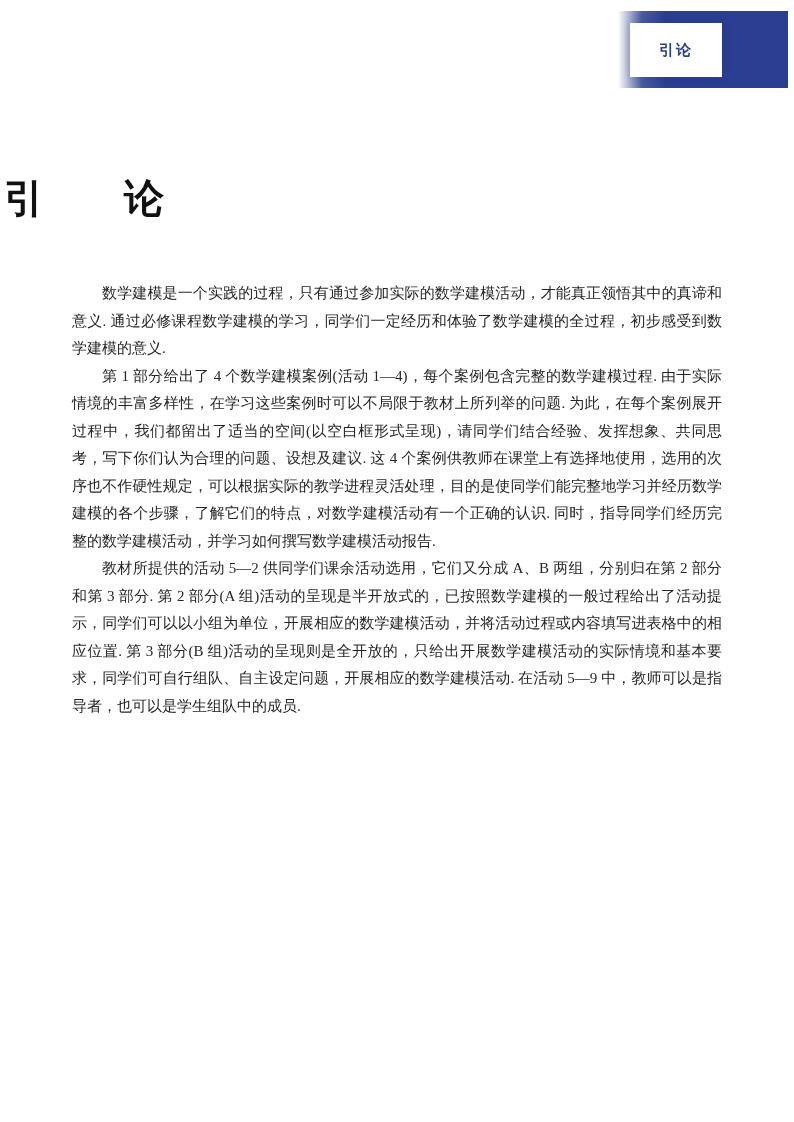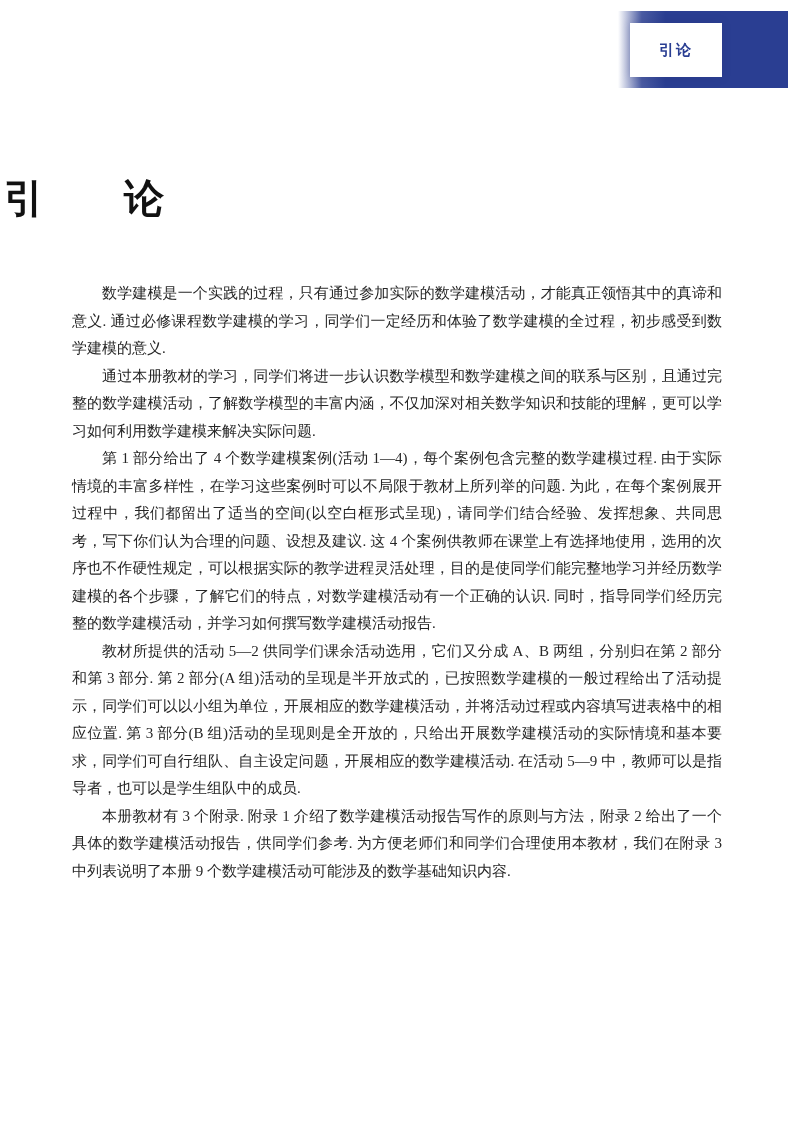--- a/index.html
+++ b/index.html
@@ -101,22 +101,20 @@
 
 <div class="page">
 
   <div class="chapter-tab"></div>
   <div class="chapter-tab-label">引论</div>
 
   <h1 class="chapter-title">引　　论</h1>
 
   <div class="body-text">
     <p>数学建模是一个实践的过程，只有通过参加实际的数学建模活动，才能真正领悟其中的真谛和意义. 通过必修课程数学建模的学习，同学们一定经历和体验了数学建模的全过程，初步感受到数学建模的意义.</p>
-    <p>通过本册教材的学习，同学们将进一步认识数学模型和数学建模之间的联系与区别，且通过完整的数学建模活动，了解数学模型的丰富内涵，不仅加深对相关数学知识和技能的理解，更可以学习如何利用数学建模来解决实际问题.</p>
     <p>第 1 部分给出了 4 个数学建模案例(活动 1—4)，每个案例包含完整的数学建模过程. 由于实际情境的丰富多样性，在学习这些案例时可以不局限于教材上所列举的问题. 为此，在每个案例展开过程中，我们都留出了适当的空间(以空白框形式呈现)，请同学们结合经验、发挥想象、共同思考，写下你们认为合理的问题、设想及建议. 这 4 个案例供教师在课堂上有选择地使用，选用的次序也不作硬性规定，可以根据实际的教学进程灵活处理，目的是使同学们能完整地学习并经历数学建模的各个步骤，了解它们的特点，对数学建模活动有一个正确的认识. 同时，指导同学们经历完整的数学建模活动，并学习如何撰写数学建模活动报告.</p>
     <p>教材所提供的活动 5—2 供同学们课余活动选用，它们又分成 A、B 两组，分别归在第 2 部分和第 3 部分. 第 2 部分(A 组)活动的呈现是半开放式的，已按照数学建模的一般过程给出了活动提示，同学们可以以小组为单位，开展相应的数学建模活动，并将活动过程或内容填写进表格中的相应位置. 第 3 部分(B 组)活动的呈现则是全开放的，只给出开展数学建模活动的实际情境和基本要求，同学们可自行组队、自主设定问题，开展相应的数学建模活动. 在活动 5—9 中，教师可以是指导者，也可以是学生组队中的成员.</p>
-    <p>本册教材有 3 个附录. 附录 1 介绍了数学建模活动报告写作的原则与方法，附录 2 给出了一个具体的数学建模活动报告，供同学们参考. 为方便老师们和同学们合理使用本教材，我们在附录 3 中列表说明了本册 9 个数学建模活动可能涉及的数学基础知识内容.</p>
   </div>
 
   <div class="footer-rule"></div>
   <div class="page-number">1</div>
 
 </div>
 
 </body></html>

